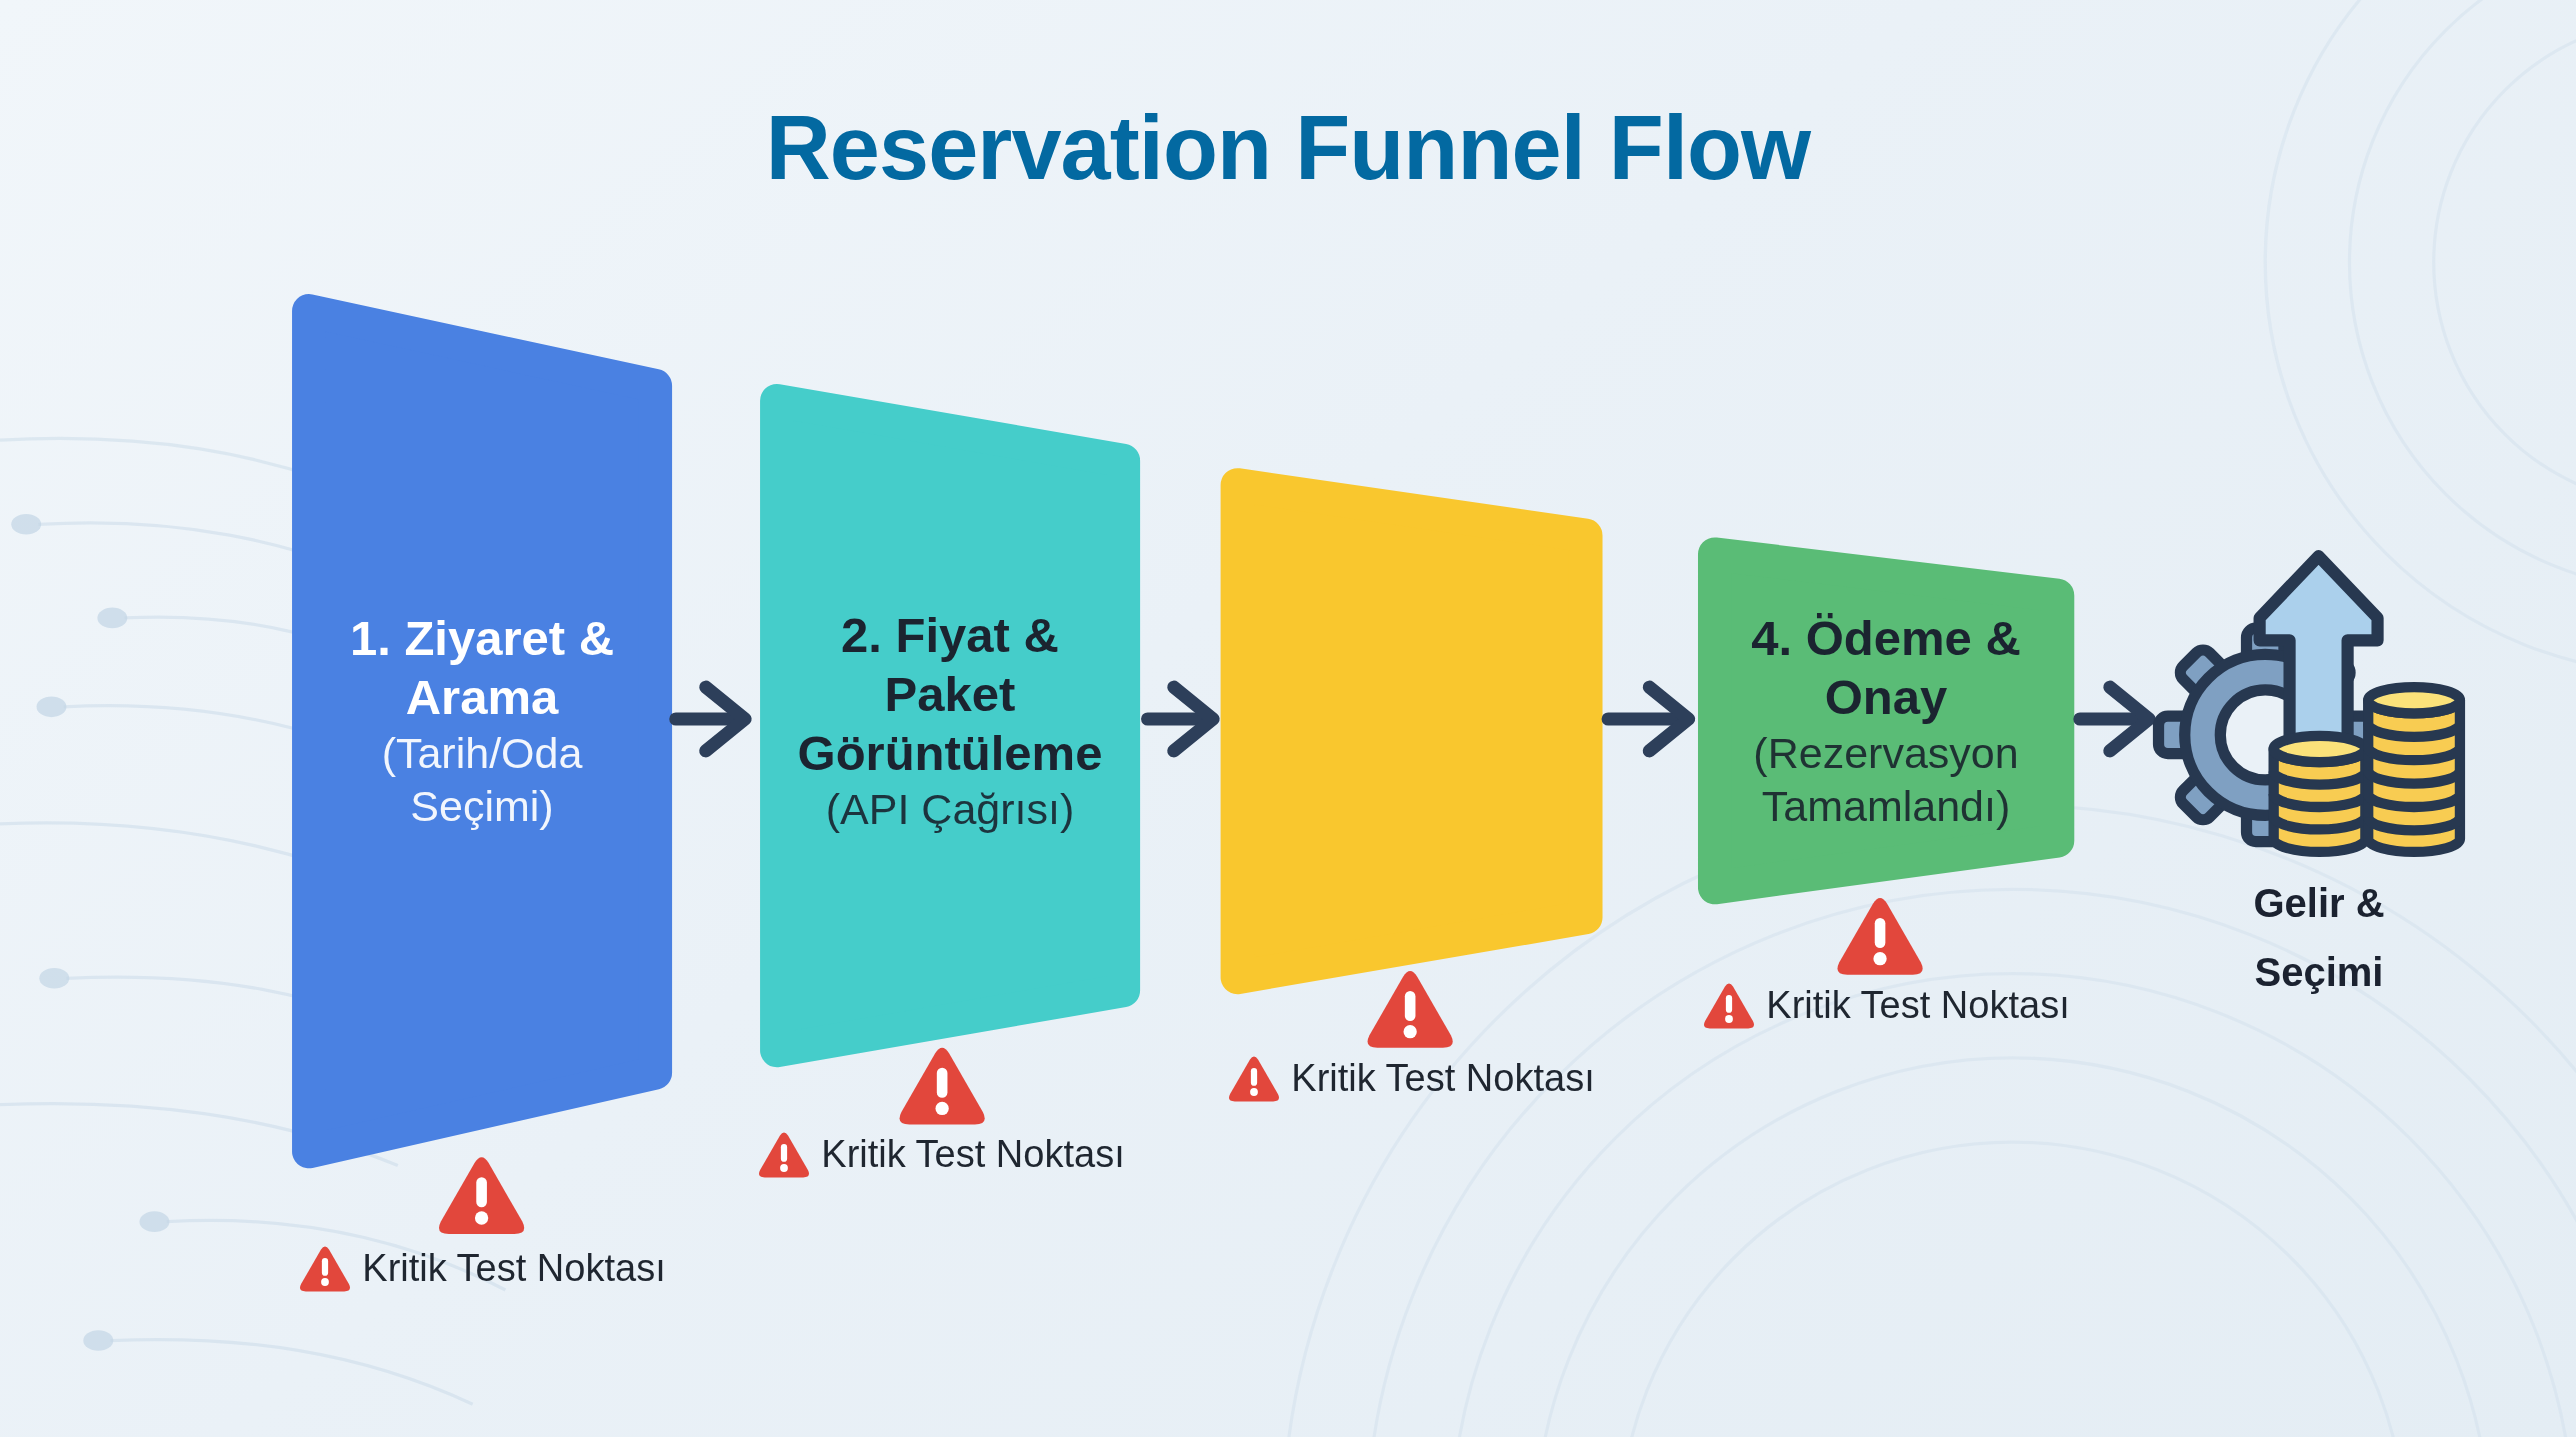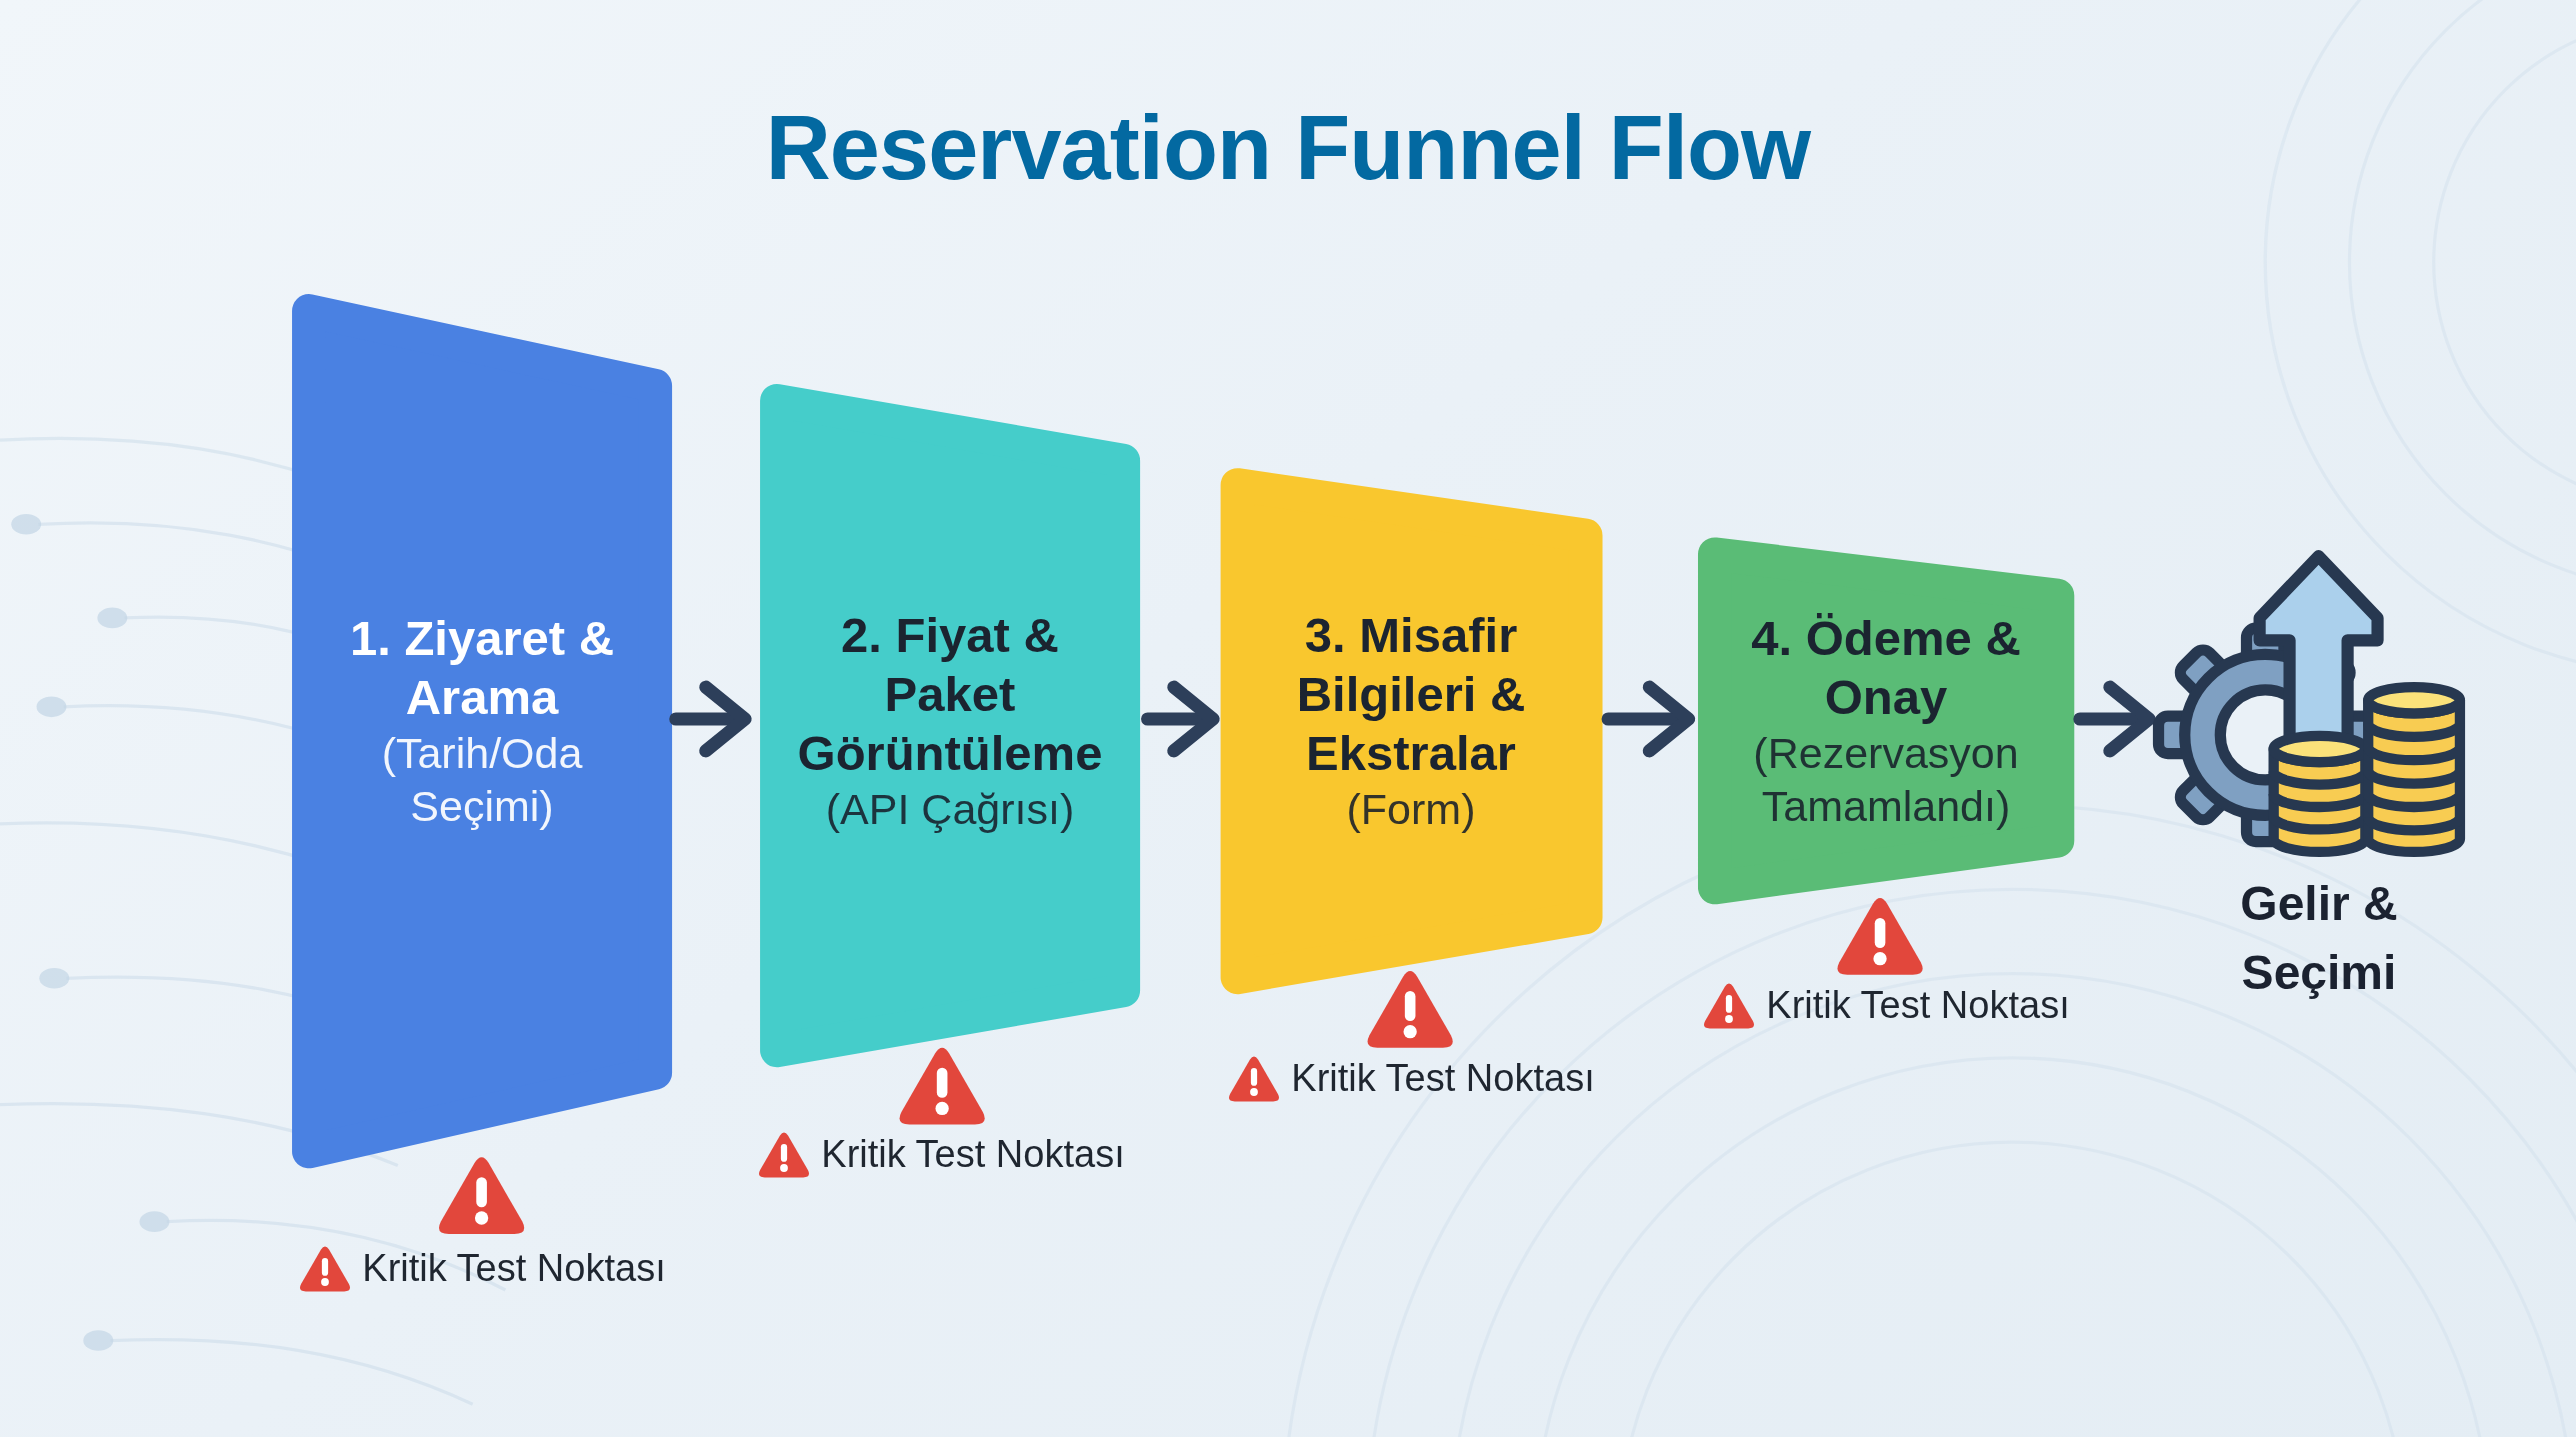--- a/index.html
+++ b/index.html
@@ -33,21 +33,21 @@
     position:absolute;width:487px;height:62px;
     display:flex;align-items:center;justify-content:center;gap:11px;
   }
   .legend-row .txt{
     font-size:38px;color:#1f2630;font-weight:400;white-space:nowrap;
   }
   .legend-row svg{flex:0 0 auto;}
 
   .result-label{
     position:absolute;left:2132px;top:869px;width:374px;
-    text-align:center;font-size:48px;line-height:69px;
+    text-align:center;font-size:40px;line-height:69px;
     font-weight:700;color:#1b2230;
   }
 </style>
 </head>
 <body>
 
 <div class="canvas">
 
   <svg class="layer" width="2576" height="1438" viewBox="0 0 2752 1536">
     <defs>
@@ -163,26 +163,20 @@
     <div class="s">Seçimi)</div>
   </div>
 
   <div class="stage-text stage-text--dark" style="left:763px;">
     <div class="b">2. Fiyat &amp;</div>
     <div class="b">Paket</div>
     <div class="b">Görüntüleme</div>
     <div class="s">(API Çağrısı)</div>
   </div>
 
-  <div class="stage-text stage-text--dark" style="left:1224px;">
-    <div class="b">3. Misafir</div>
-    <div class="b">Bilgileri &amp;</div>
-    <div class="b">Ekstralar</div>
-    <div class="s">(Form)</div>
-  </div>
 
   <div class="stage-text stage-text--dark" style="left:1699px;">
     <div class="b">4. Ödeme &amp;</div>
     <div class="b">Onay</div>
     <div class="s">(Rezervasyon</div>
     <div class="s">Tamamlandı)</div>
   </div>
 
   <div class="legend-row" style="left:239px;top:1237px;">
     <svg width="52" height="49" viewBox="0 0 100 92">

